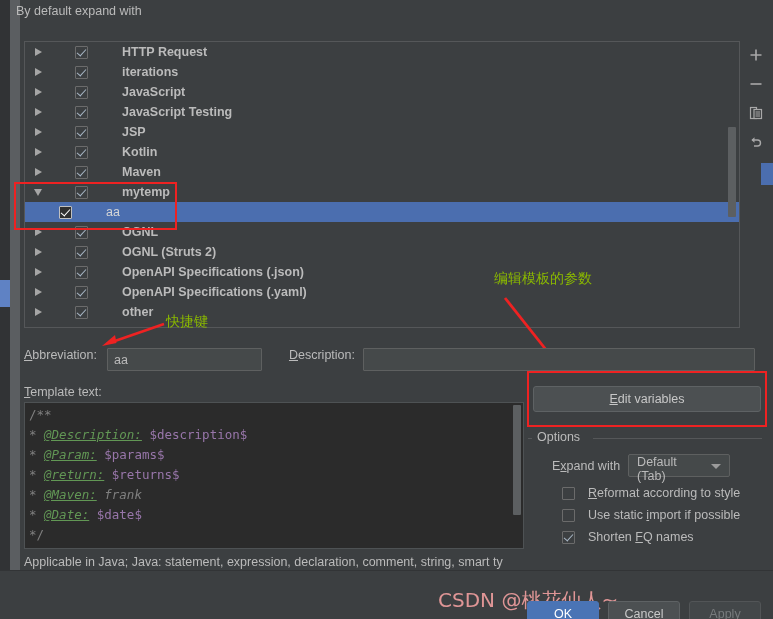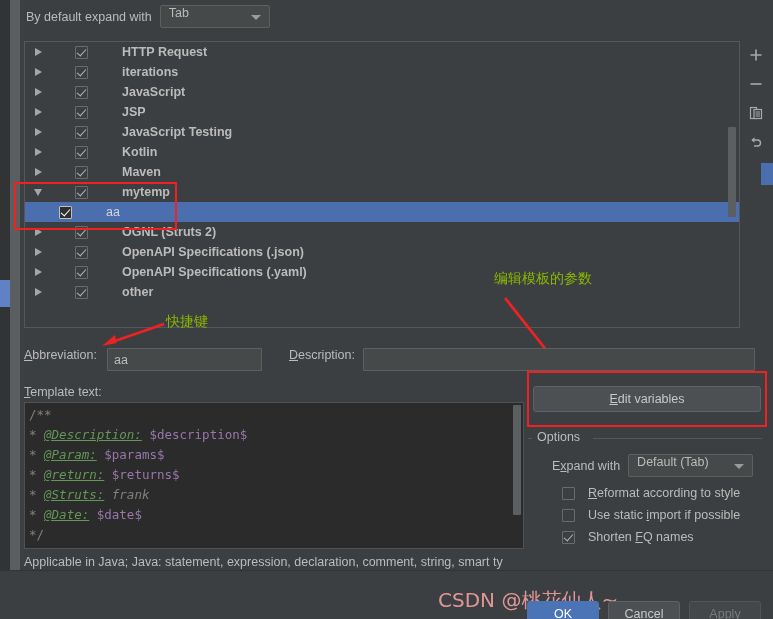--- a/index.html
+++ b/index.html
@@ -13,21 +13,21 @@
     overflow:hidden;
     position:relative;
   }
 
   
   #left-edge-dark   { position:absolute; left:0;  top:0; width:10px; height:570px; background:#313335; }
   #left-edge-light  { position:absolute; left:10px; top:0; width:10px; height:570px; background:#5b5e61; }
   #left-scroll-thumb{ position:absolute; left:0;  top:280px; width:10px; height:27px; background:#5f82c4; }
 
   
-  #top-row { position:absolute; left:26px; top:4px; height:25px; display:flex; align-items:center; gap:8px; }
+  #top-row { position:absolute; left:16px; top:4px; height:25px; display:flex; align-items:center; gap:24px;flex-direction:column; }
   #expand-label { color:#bbbbbb; font-size:12.5px; }
   .combo {
     background:#45494a; border:1px solid #5e6060; border-radius:2px;
     height:23px; display:flex; align-items:flex-start; position:relative;
     color:#bbbbbb; font-size:12.5px; padding:0 26px 0 8px;
   }
   .combo .caret {
     position:absolute; right:8px; top:50%; margin-top:-2px;
     width:0; height:0; border-left:5px solid transparent; border-right:5px solid transparent;
     border-top:5px solid #9b9b9b;
@@ -124,21 +124,21 @@
     display:flex; align-items:center; justify-content:center;
     color:#c8c8c8; font-size:12.5px;
   }
   #options-group { position:absolute; left:528px; top:430px; width:240px; height:112px; }
   #options-legend { position:absolute; left:5px; top:0; font-size:12.5px; color:#bbbbbb; background:#3c3f41; padding:0 4px; }
   #options-line { position:absolute; left:65px; top:8px; right:6px; height:1px; background:#555759; }
   #options-line-l { position:absolute; left:0px; top:8px; width:4px; height:1px; background:#555759; }
 
   #expand-row { position:absolute; left:24px; top:24px; display:flex; align-items:center; gap:8px; }
   #expand-with-label { font-size:12.5px; color:#bbbbbb; }
-  #expand-with-combo { width:125px; }
+  #expand-with-combo { width:102px; }
 
   .opt-check { position:absolute; display:flex; align-items:center; gap:7px; font-size:12.5px; color:#bbbbbb; }
   #opt-reformat { left:34px; top:56px; }
   #opt-static   { left:34px; top:78px; }
   #opt-shorten  { left:34px; top:100px; }
 
   
   #applicable-text { position:absolute; left:24px; top:555px; font-size:12.5px; color:#bbbbbb; white-space:nowrap; }
   #bottom-sep { position:absolute; left:0; top:570px; width:773px; height:1px; background:#323436; }
   #bottom-bar { position:absolute; left:0; top:571px; width:773px; height:48px; background:#3c3f41; }
@@ -192,28 +192,28 @@
           <div class="arrow-right"></div>
         </div>
         <span class="cbox on"></span>
         <span class="tree-label">JavaScript</span>
       </div>
       <div class="tree-row">
         <div class="twisty">
           <div class="arrow-right"></div>
         </div>
         <span class="cbox on"></span>
+        <span class="tree-label">JavaScript Testing</span>
+      </div>
+      <div class="tree-row">
+        <div class="twisty">
+          <div class="arrow-right"></div>
+        </div>
+        <span class="cbox on"></span>
         <span class="tree-label">JSP</span>
-      </div>
-      <div class="tree-row">
-        <div class="twisty">
-          <div class="arrow-right"></div>
-        </div>
-        <span class="cbox on"></span>
-        <span class="tree-label">JavaScript Testing</span>
       </div>
       <div class="tree-row">
         <div class="twisty">
           <div class="arrow-right"></div>
         </div>
         <span class="cbox on"></span>
         <span class="tree-label">Kotlin</span>
       </div>
       <div class="tree-row">
         <div class="twisty">
@@ -225,20 +225,27 @@
       <div class="tree-row">
         <div class="twisty">
           <div class="arrow-down"></div>
         </div>
         <span class="cbox on"></span>
         <span class="tree-label">mytemp</span>
       </div>
       <div class="tree-row child selected">
         <span class="cbox on sel"></span>
         <span class="tree-label">aa</span>
+      </div>
+      <div class="tree-row">
+        <div class="twisty">
+          <div class="arrow-right"></div>
+        </div>
+        <span class="cbox on"></span>
+        <span class="tree-label">OGNL</span>
       </div>
       <div class="tree-row">
         <div class="twisty">
           <div class="arrow-right"></div>
         </div>
         <span class="cbox on"></span>
         <span class="tree-label">OGNL (Struts 2)</span>
       </div>
       <div class="tree-row">
         <div class="twisty">
@@ -325,21 +332,21 @@
   </div>
 </div>
 
 <div id="tmpl-label"><u>T</u>emplate text:</div>
 <div id="tmpl-editor">
   <div id="tmpl-code">
       <div class="code-line"><span class="c-comment">/**</span></div>
       <div class="code-line"><span class="c-comment">* </span><span class="c-tag">@Description:</span><span class="c-comment"> </span><span class="c-var">$description$</span></div>
       <div class="code-line"><span class="c-comment">* </span><span class="c-tag">@Param:</span><span class="c-comment"> </span><span class="c-var">$params$</span></div>
       <div class="code-line"><span class="c-comment">* </span><span class="c-tag">@return:</span><span class="c-comment"> </span><span class="c-var">$returns$</span></div>
-      <div class="code-line"><span class="c-comment">* </span><span class="c-tag">@Struts:</span><span class="c-comment"> </span><span class="c-plain">frank</span></div>
+      <div class="code-line"><span class="c-comment">* </span><span class="c-tag">@Maven:</span><span class="c-comment"> </span><span class="c-plain">frank</span></div>
       <div class="code-line"><span class="c-comment">* </span><span class="c-tag">@Date:</span><span class="c-comment"> </span><span class="c-var">$date$</span></div>
       <div class="code-line"><span class="c-comment">*/</span></div>
     </div>
   <div id="tmpl-scroll-thumb"></div>
 </div>
 
 <div id="edit-vars-btn">
   <span><u>E</u>dit variables</span>
 </div>
 

